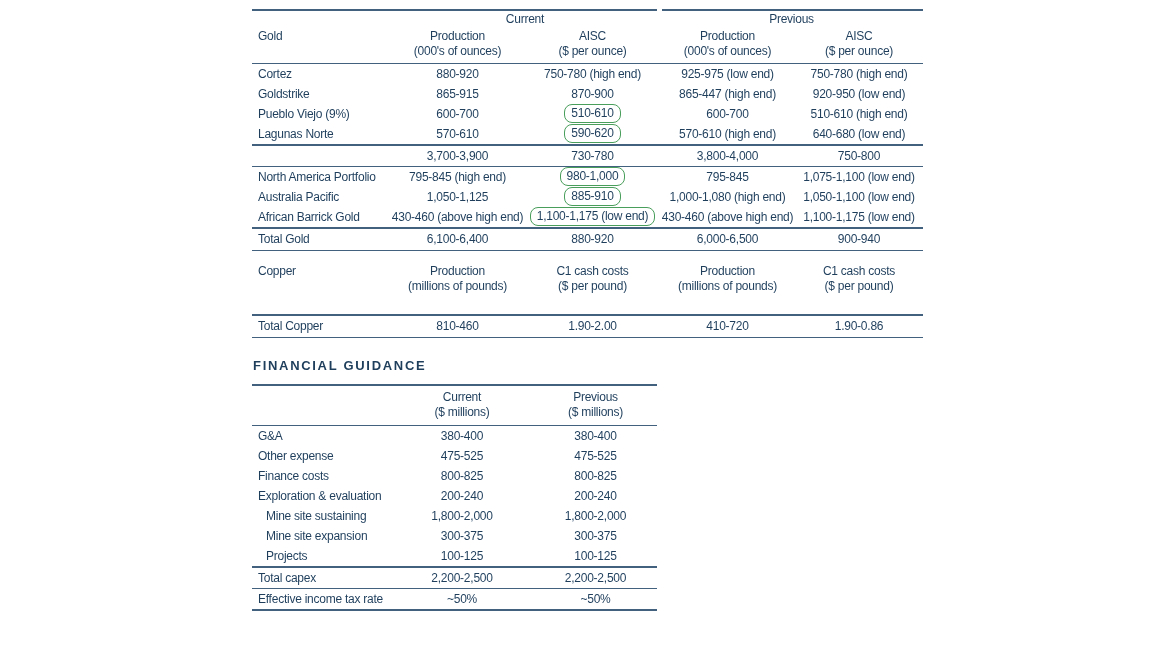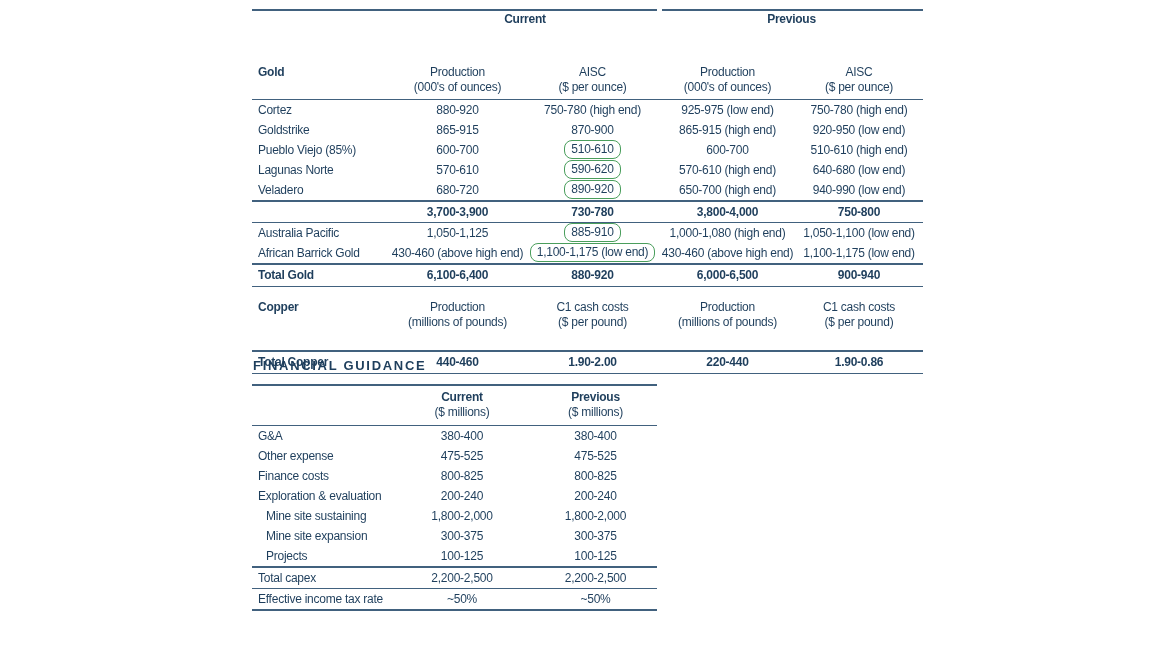--- a/index.html
+++ b/index.html
@@ -4,28 +4,28 @@
 <style>
   html,body{margin:0;padding:0;background:#ffffff;}
   .canvas{position:relative;width:1152px;height:648px;background:#ffffff;
           font-family:"Liberation Sans",sans-serif;color:#1e3e5c;overflow:hidden;}
 
   
   .rule{height:1.5px;background:#41617e;position:relative;}
   .rule-gap{position:absolute;top:0;left:405px;width:5px;height:100%;background:#ffffff;}
   .c{font-size:12px;letter-spacing:-0.25px;white-space:nowrap;text-align:center;}
   .lbl{text-align:left;padding-left:6px;}
-  .bold{font-weight:bold;}
+  .bold{font-weight:normal;}
   .span2{grid-column:span 2;}
 
   
   .t1{position:absolute;left:252px;top:9px;width:671px;}
   .g1{display:grid;grid-template-columns:138px 135px 135px 135px 128px;}
   .group-row{height:16px;line-height:17px;}
-  .header-row{padding:2px 0 4px;margin-top:36px;}
+  .header-row{padding:2px 0 4px;}
   .hdr div{line-height:15px;}
   .row{height:20px;line-height:20px;}
   .trow{height:21px;line-height:21px;}
   .copper-header{padding:13px 0 20px;}
 
   
   .box{display:inline-block;border:1.4px solid #4a9e5c;border-radius:8px;
        padding:1px 6px;line-height:15px;vertical-align:middle;margin-top:-2px;}
 
   
@@ -78,58 +78,58 @@
       <div class="c lbl">Cortez</div>
       <div class="c">880-920</div>
       <div class="c">750-780 (high end)</div>
       <div class="c">925-975 (low end)</div>
       <div class="c">750-780 (high end)</div>
     </div>
     <div class="g1 row">
       <div class="c lbl">Goldstrike</div>
       <div class="c">865-915</div>
       <div class="c">870-900</div>
-      <div class="c">865-915 (high end)</div>
+      <div class="c">865-447 (high end)</div>
       <div class="c">920-950 (low end)</div>
     </div>
     <div class="g1 row">
-      <div class="c lbl">Pueblo Viejo (85%)</div>
+      <div class="c lbl">Pueblo Viejo (9%)</div>
       <div class="c">600-700</div>
       <div class="c"><span class="box">510-610</span></div>
       <div class="c">600-700</div>
       <div class="c">510-610 (high end)</div>
     </div>
     <div class="g1 row">
       <div class="c lbl">Lagunas Norte</div>
       <div class="c">570-610</div>
       <div class="c"><span class="box">590-620</span></div>
       <div class="c">570-610 (high end)</div>
       <div class="c">640-680 (low end)</div>
-    </div>
-    <div class="g1 row">
-      <div class="c lbl">Veladero</div>
-      <div class="c">680-720</div>
-      <div class="c"><span class="box">890-920</span></div>
-      <div class="c">650-700 (high end)</div>
-      <div class="c">940-990 (low end)</div>
     </div>
 
     <div class="rule"></div>
 
     <div class="g1 row bold">
       <div class="c lbl"></div>
       <div class="c">3,700-3,900</div>
       <div class="c">730-780</div>
       <div class="c">3,800-4,000</div>
       <div class="c">750-800</div>
     </div>
 
     <div class="rule"></div>
 
     <div class="g1 row">
+      <div class="c lbl">North America Portfolio</div>
+      <div class="c">795-845 (high end)</div>
+      <div class="c"><span class="box">980-1,000</span></div>
+      <div class="c">795-845</div>
+      <div class="c">1,075-1,100 (low end)</div>
+    </div>
+    <div class="g1 row">
       <div class="c lbl">Australia Pacific</div>
       <div class="c">1,050-1,125</div>
       <div class="c"><span class="box">885-910</span></div>
       <div class="c">1,000-1,080 (high end)</div>
       <div class="c">1,050-1,100 (low end)</div>
     </div>
     <div class="g1 row">
       <div class="c lbl">African Barrick Gold</div>
       <div class="c">430-460 (above high end)</div>
       <div class="c"><span class="box">1,100-1,175 (low end)</span></div>
@@ -166,23 +166,23 @@
       <div class="c hdr">
         <div>C1 cash costs</div>
         <div>($ per pound)</div>
       </div>
     </div>
 
     <div class="rule"></div>
 
     <div class="g1 trow bold">
       <div class="c lbl">Total Copper</div>
-      <div class="c">440-460</div>
+      <div class="c">810-460</div>
       <div class="c">1.90-2.00</div>
-      <div class="c">220-440</div>
+      <div class="c">410-720</div>
       <div class="c">1.90-0.86</div>
     </div>
 
     <div class="rule"></div>
   </div>
 
   <div class="fg-title">FINANCIAL GUIDANCE</div>
 
   <div class="t2">
     <div class="rule"></div>

